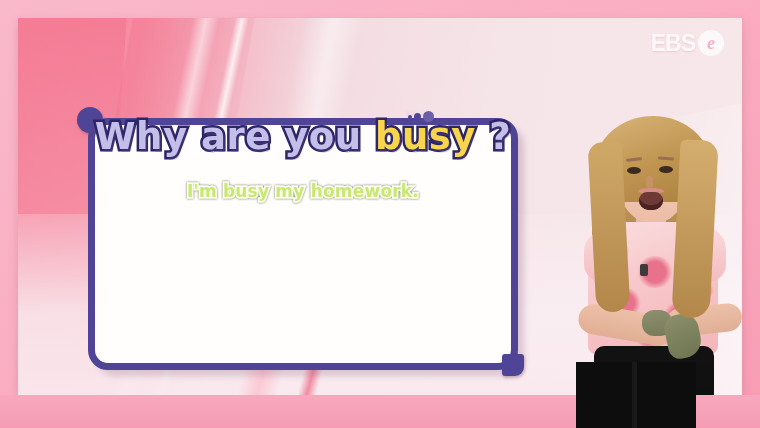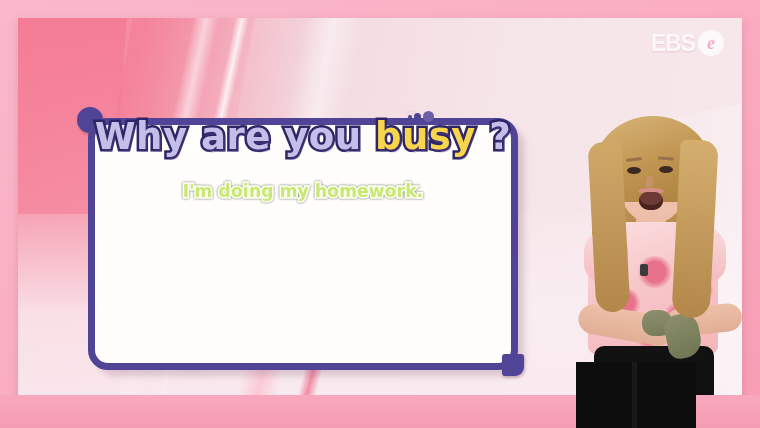--- a/index.html
+++ b/index.html
@@ -286,21 +286,21 @@
       <div class="top-dots">
         <i class="d1"></i>
         <i class="d2"></i>
         <i class="d3"></i>
       </div>
       <div class="corner-dot"></div>
       <div class="corner-notch"></div>
 
       <div class="card-body">
         <div class="headline"><span class="w">Why are you </span><span class="y">busy</span><span class="w"> ?</span></div>
-        <div class="sub-en">I'm doing my homework.</div>
+        <div class="sub-en">I'm busy my homework.</div>
       </div>
     </div>
   </div>
 
   <div id="bottom-strip">
     <div class="presenter-legs">
       <div class="legs-split"></div>
     </div>
   </div>
 

